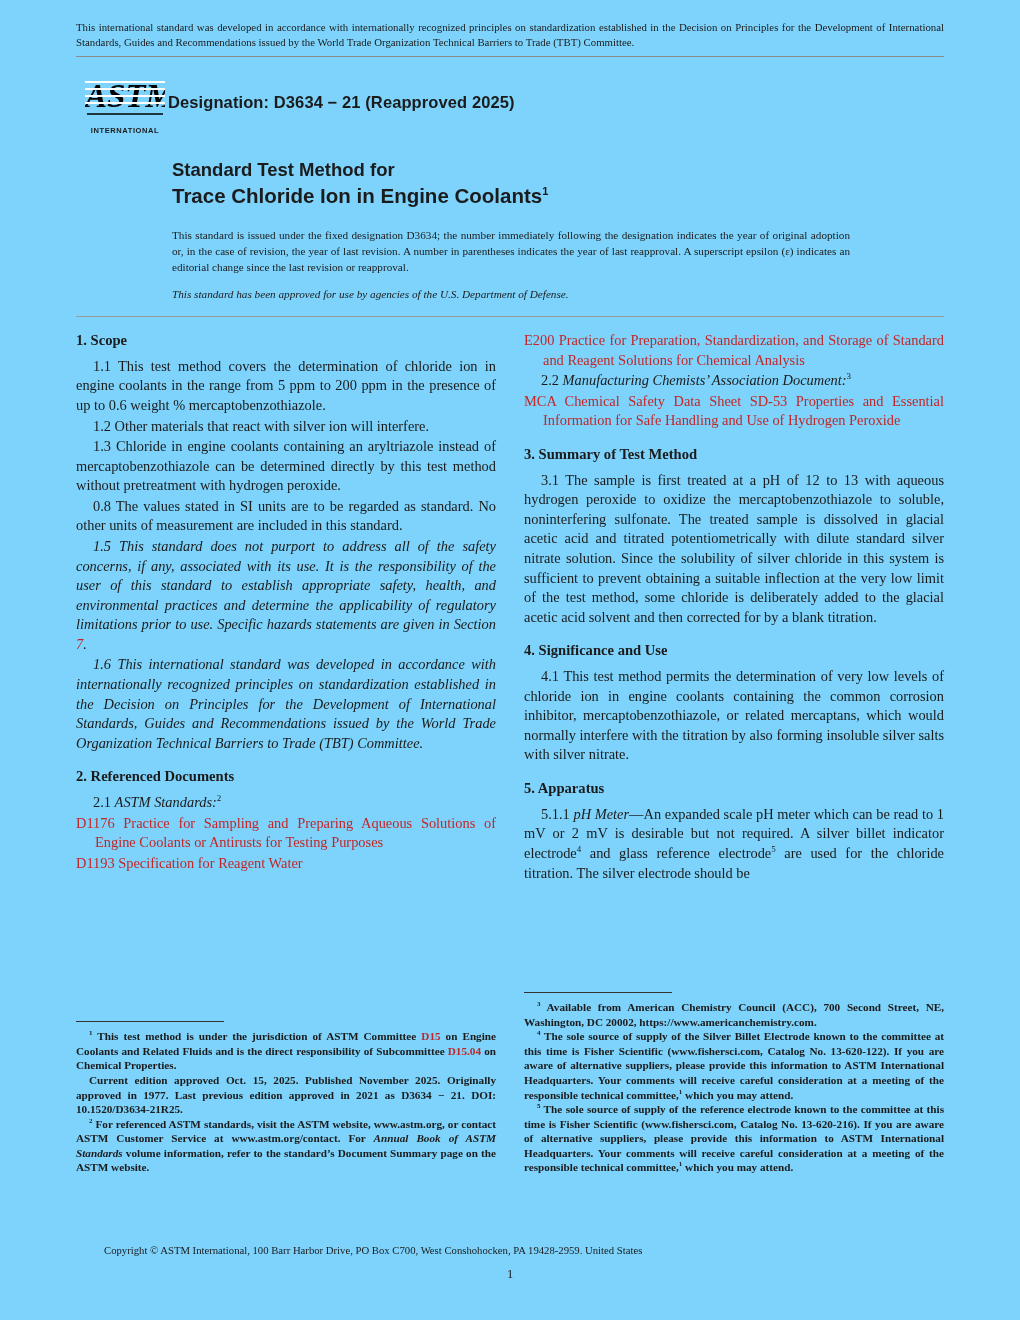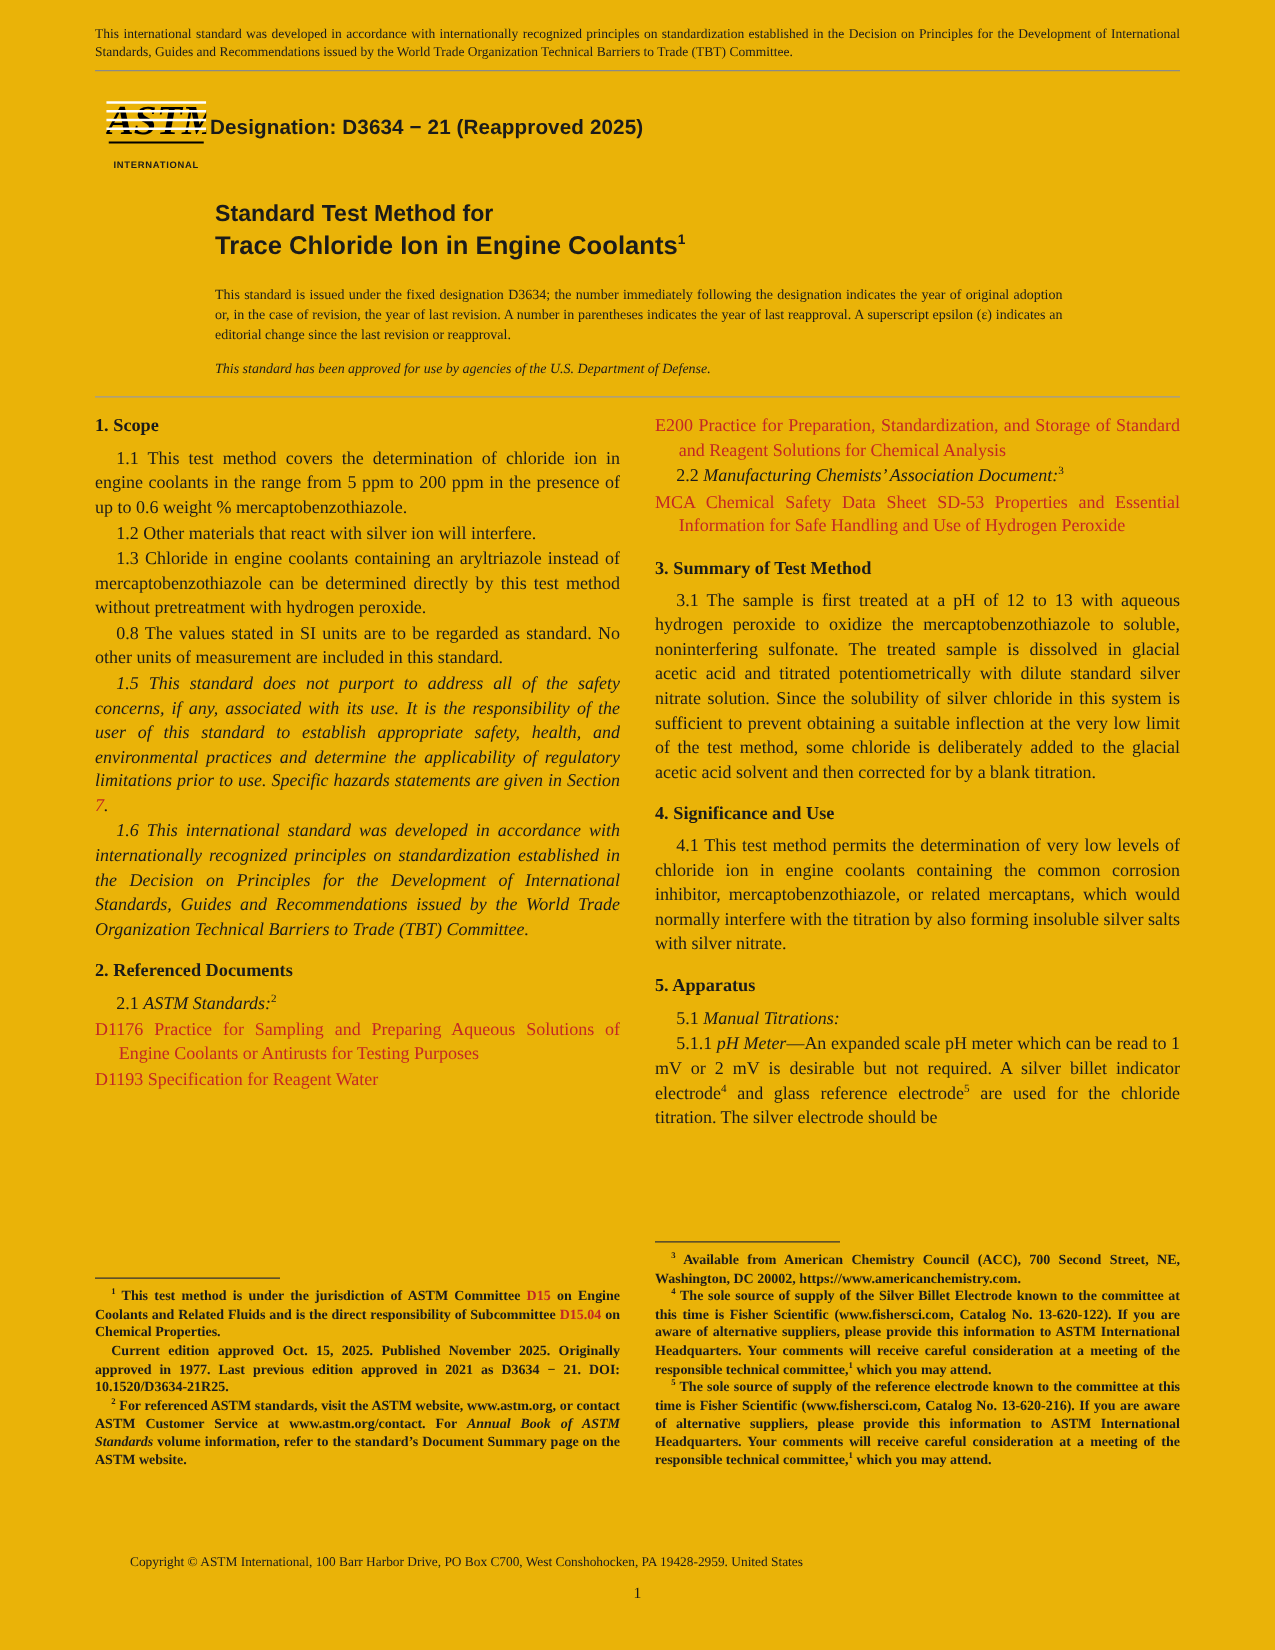--- a/index.html
+++ b/index.html
@@ -1,18 +1,18 @@
 <!DOCTYPE html>
 <html><head>
 <meta charset="utf-8">
 <style>
   * { margin:0; padding:0; box-sizing:border-box; }
   html,body { background:#ffffff; }
   .page {
-    width:1020px; height:1320px; background:#eab308; position:relative;
+    width:1020px; height:1320px; background:#7dd3fc; position:relative;
     font-family:"Liberation Serif", serif; color:#1b1b1b; overflow:hidden;
   }
   .topnote { padding:20px 76px 0 76px; font-size:10.8px; line-height:1.4; text-align:justify; }
   .toprule { margin:6px 76px 0; border-top:1px solid #8a8a8a; }
   .header-row { display:flex; align-items:flex-start; padding:12px 0 0 84px; }
   .logo { width:82px; text-align:center; }
   .logo-sub { font-family:"Liberation Sans",sans-serif; font-size:7.5px; font-weight:bold; letter-spacing:0.6px; margin-top:1px; }
   .designation { font-family:"Liberation Sans",sans-serif; font-weight:bold; font-size:16.5px; margin:24px 0 0 2px; letter-spacing:0.1px; }
   .title-block { padding:24px 76px 0 172px; font-family:"Liberation Sans",sans-serif; font-weight:bold; }
   .title-l1 { font-size:18.5px; }
@@ -103,21 +103,20 @@
         <p class="para"><span>2.2 </span><span class="it">Manufacturing Chemists’ Association Document:</span><sup>3</sup></p>
         <p class="ref red">MCA Chemical Safety Data Sheet SD-53 Properties and Essential Information for Safe Handling and Use of Hydrogen Peroxide</p>
 
         <h3 class="sec">3. Summary of Test Method</h3>
         <p class="para">3.1 The sample is first treated at a pH of 12 to 13 with aqueous hydrogen peroxide to oxidize the mercaptobenzothiazole to soluble, noninterfering sulfonate. The treated sample is dissolved in glacial acetic acid and titrated potentiometrically with dilute standard silver nitrate solution. Since the solubility of silver chloride in this system is sufficient to prevent obtaining a suitable inflection at the very low limit of the test method, some chloride is deliberately added to the glacial acetic acid solvent and then corrected for by a blank titration.</p>
 
         <h3 class="sec">4. Significance and Use</h3>
         <p class="para">4.1 This test method permits the determination of very low levels of chloride ion in engine coolants containing the common corrosion inhibitor, mercaptobenzothiazole, or related mercaptans, which would normally interfere with the titration by also forming insoluble silver salts with silver nitrate.</p>
 
         <h3 class="sec">5. Apparatus</h3>
-        <p class="para"><span>5.1 </span><span class="it">Manual Titrations:</span></p>
         <p class="para"><span>5.1.1 </span><span class="it">pH Meter</span><span>—An expanded scale pH meter which can be read to 1 mV or 2 mV is desirable but not required. A silver billet indicator electrode</span><sup>4</sup><span> and glass reference electrode</span><sup>5</sup><span> are used for the chloride titration. The silver electrode should be</span></p>
       </div>
 
       <div class="fnblock">
         <div class="fnrule"></div>
         <p class="fn"><sup>3</sup><span> Available from American Chemistry Council (ACC), 700 Second Street, NE, Washington, DC 20002, https://www.americanchemistry.com.</span></p>
         <p class="fn"><sup>4</sup><span> The sole source of supply of the Silver Billet Electrode known to the committee at this time is Fisher Scientific (www.fishersci.com, Catalog No. 13-620-122). If you are aware of alternative suppliers, please provide this information to ASTM International Headquarters. Your comments will receive careful consideration at a meeting of the responsible technical committee,</span><sup>1</sup><span> which you may attend.</span></p>
         <p class="fn"><sup>5</sup><span> The sole source of supply of the reference electrode known to the committee at this time is Fisher Scientific (www.fishersci.com, Catalog No. 13-620-216). If you are aware of alternative suppliers, please provide this information to ASTM International Headquarters. Your comments will receive careful consideration at a meeting of the responsible technical committee,</span><sup>1</sup><span> which you may attend.</span></p>
       </div>
     </div>

